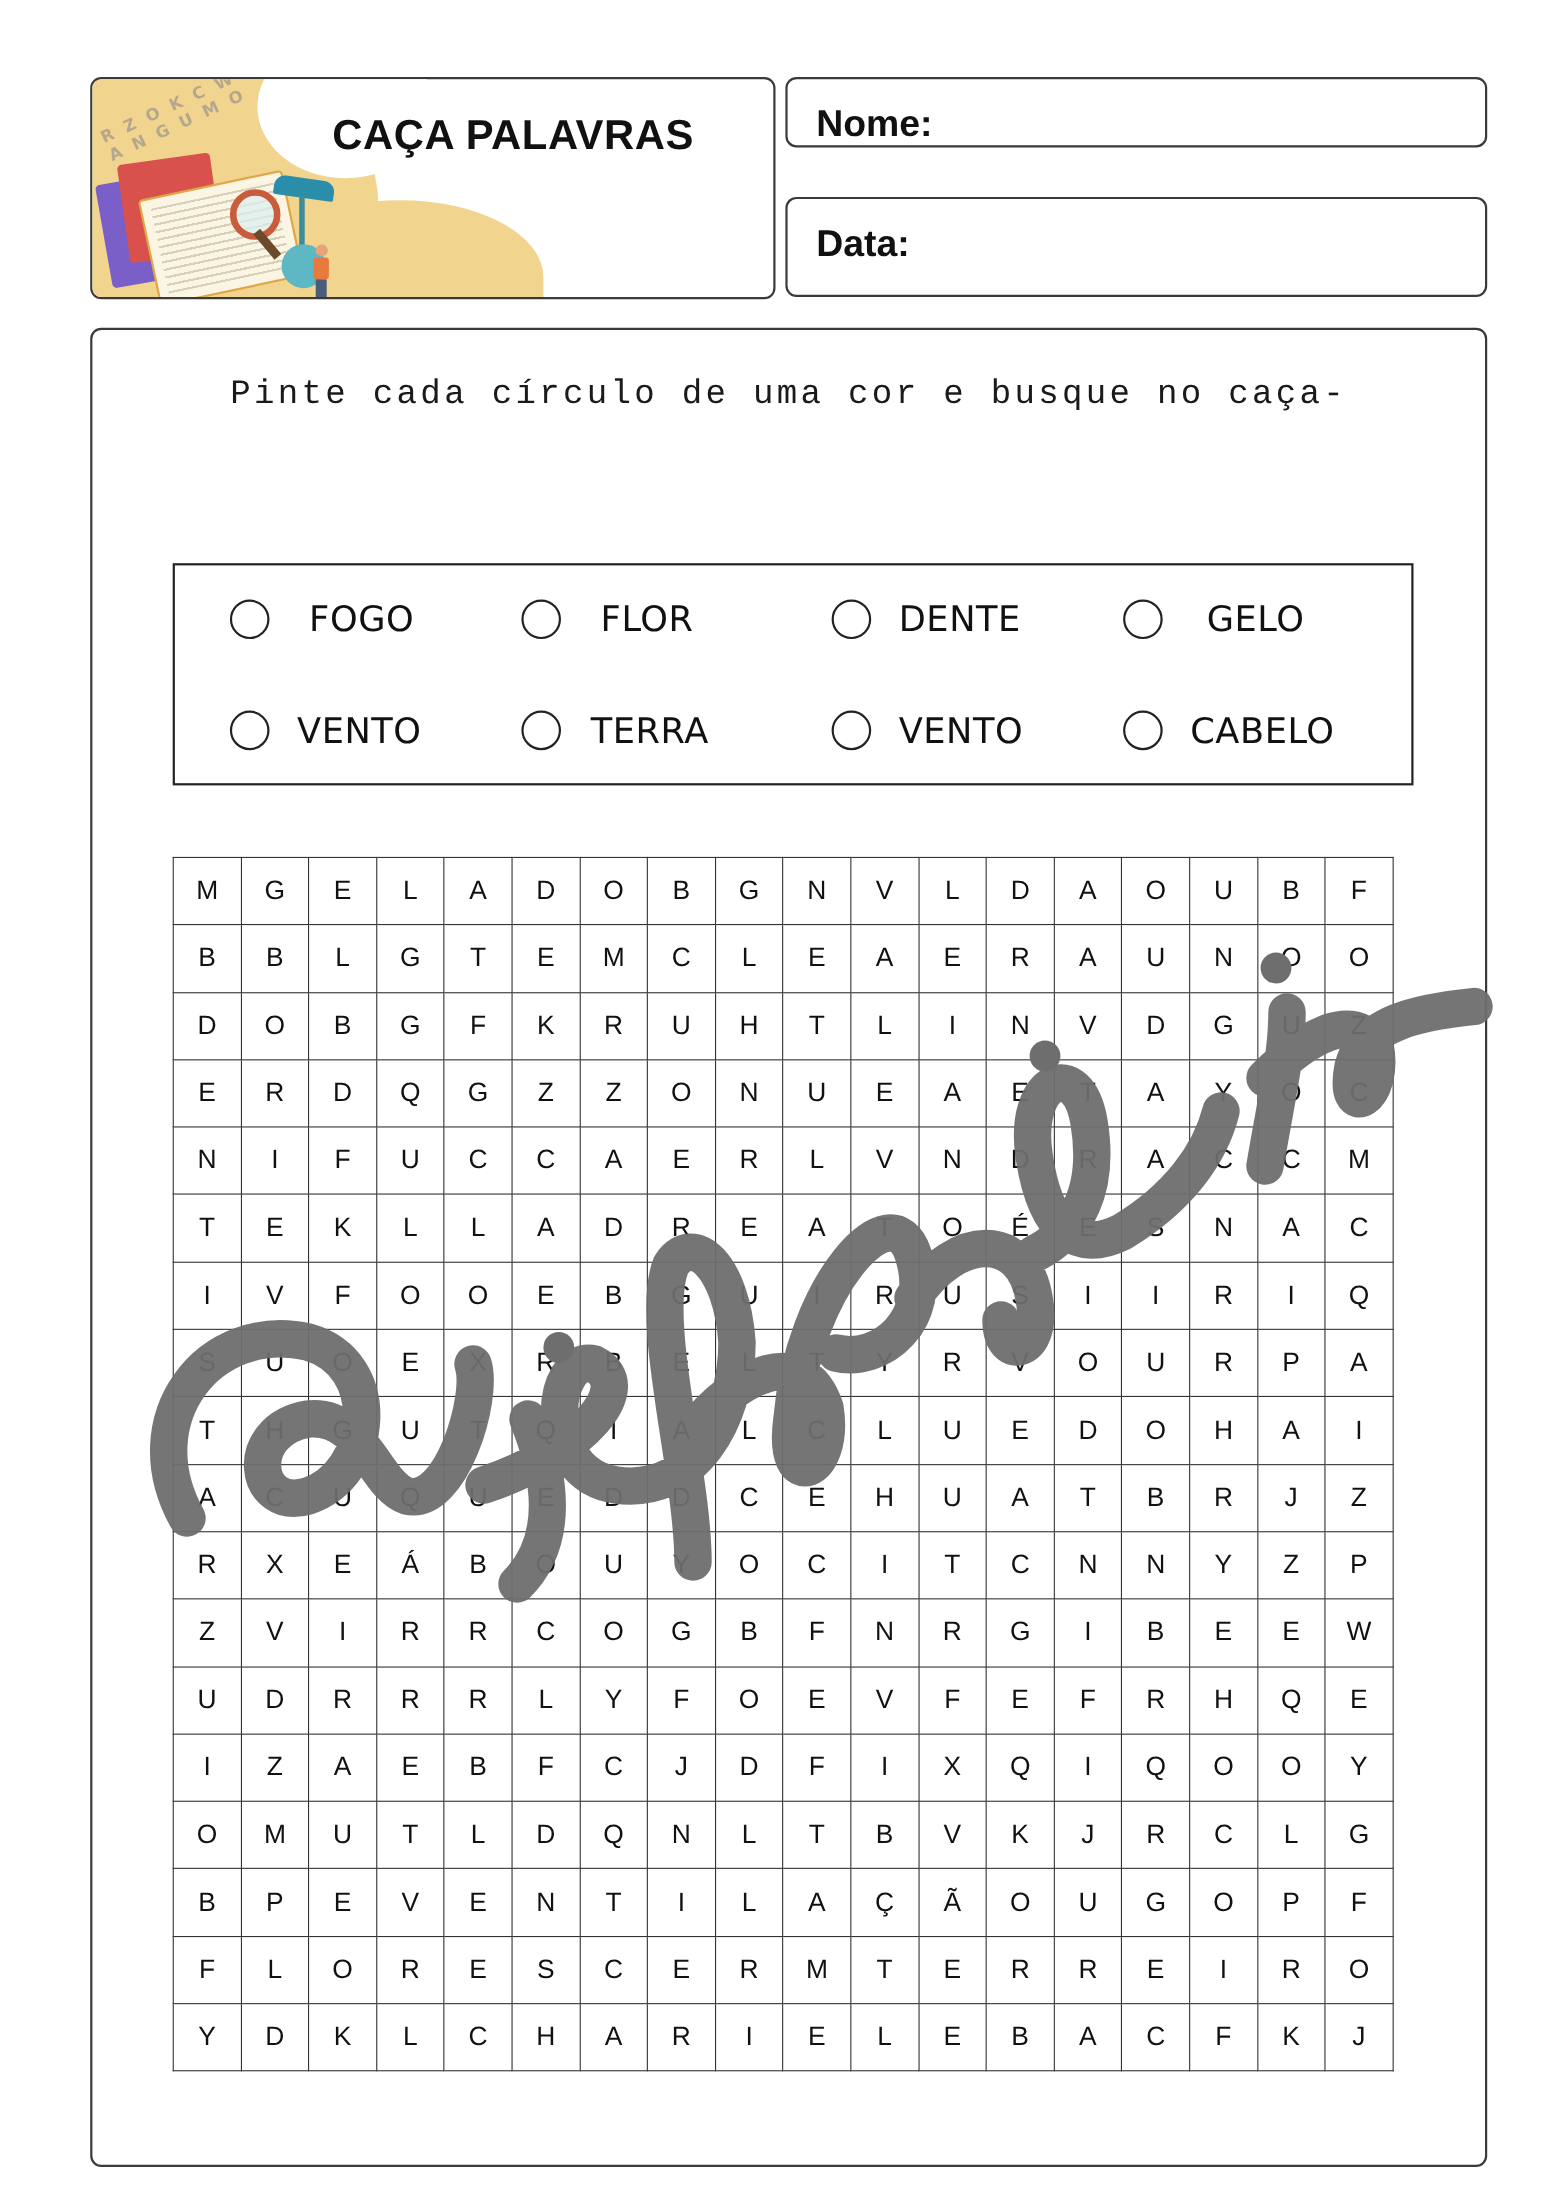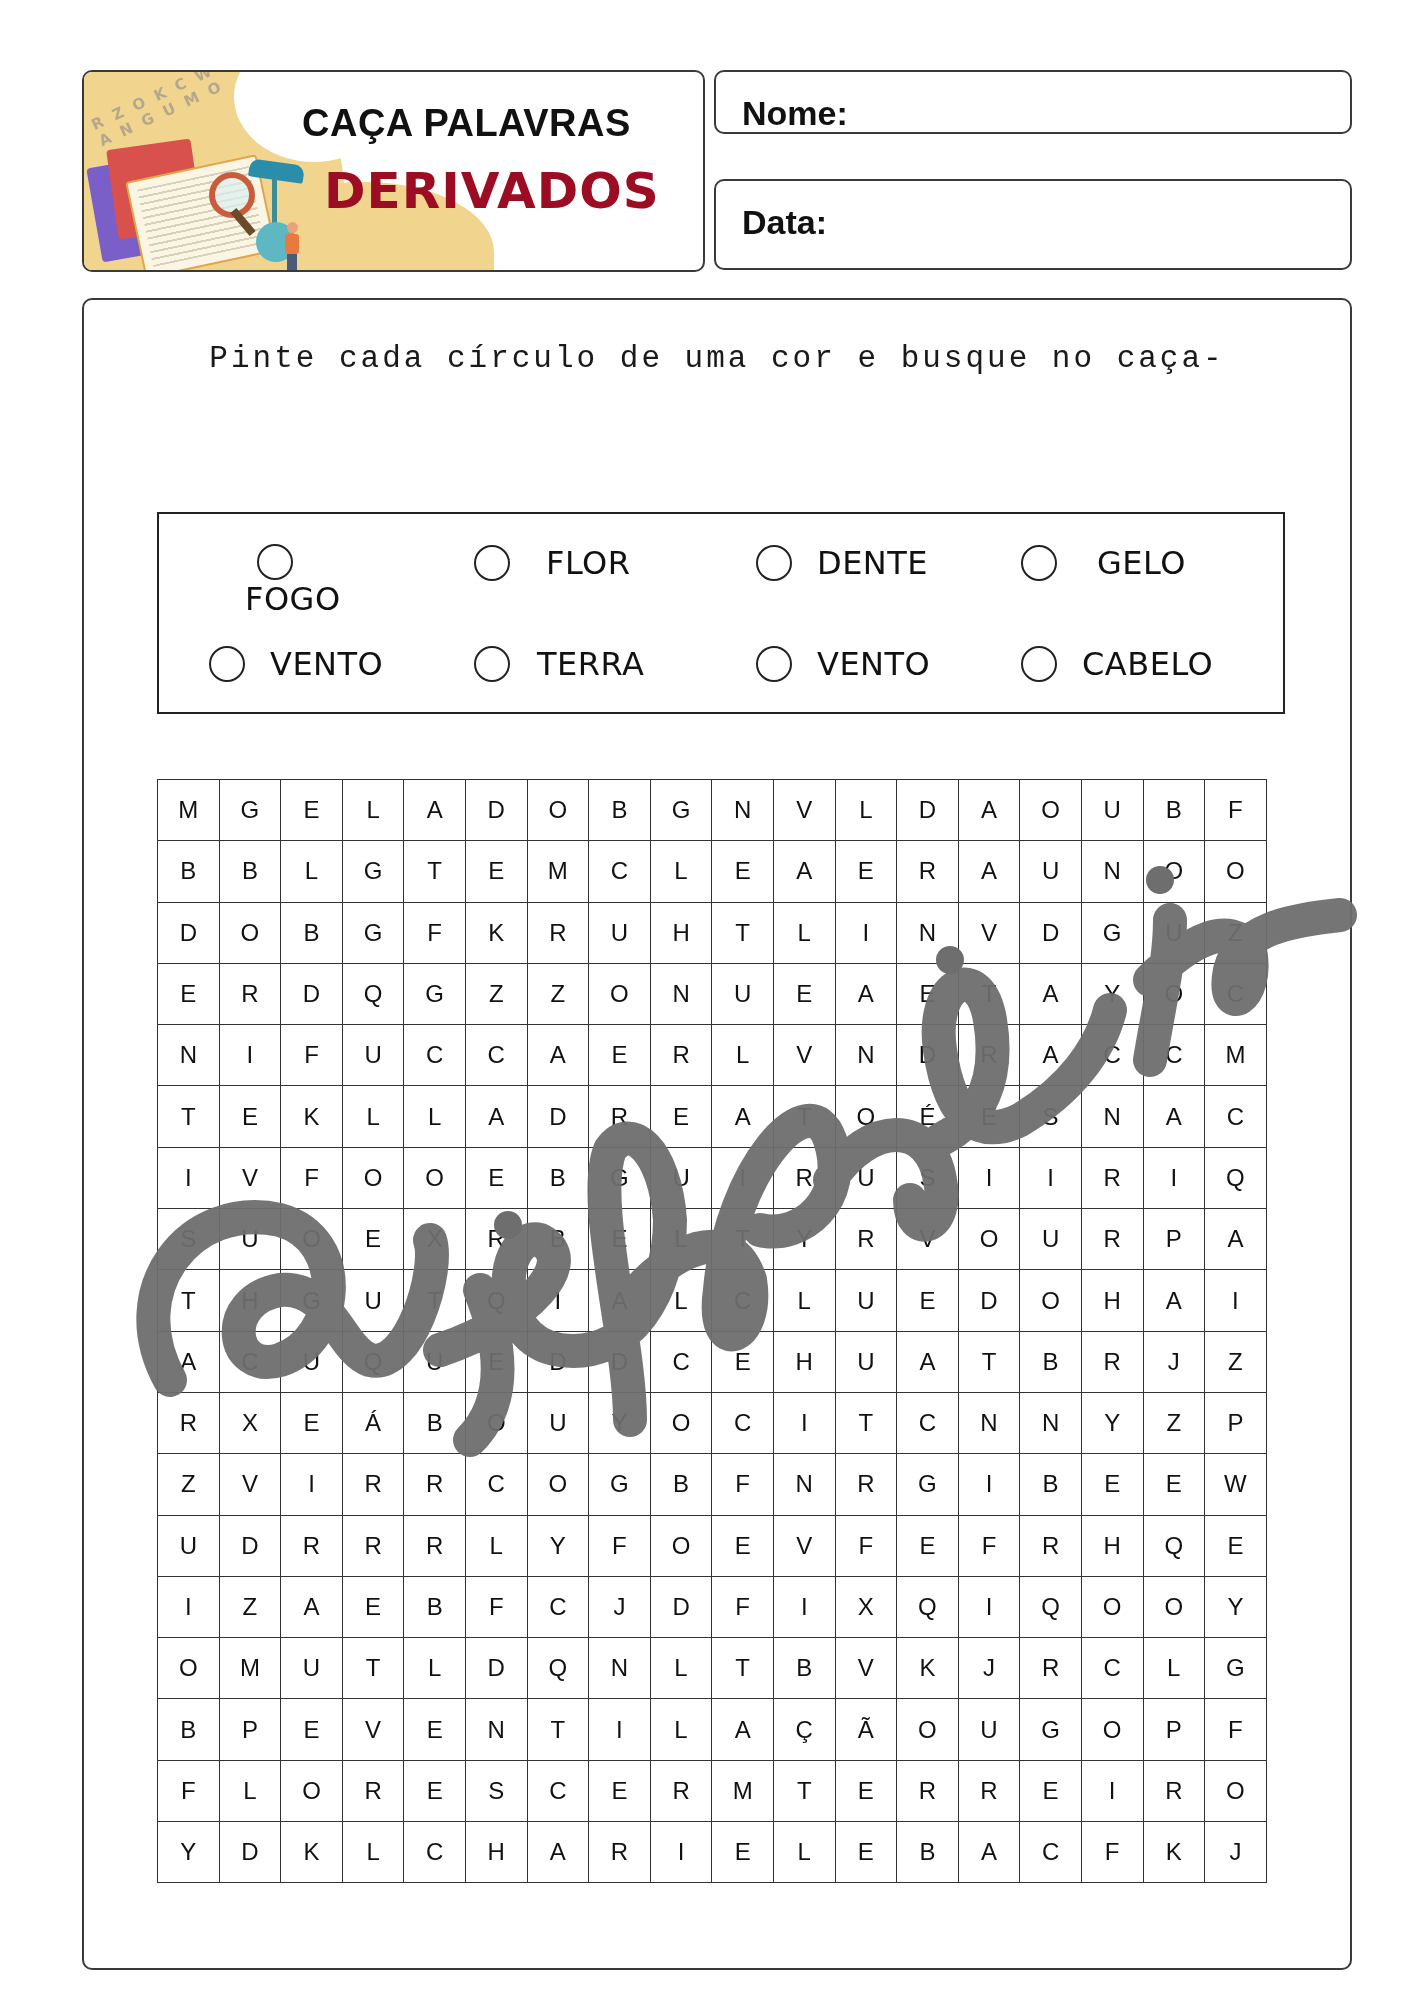--- a/index.html
+++ b/index.html
@@ -58,37 +58,36 @@
   <div id="lamp-arm"></div>
   <div id="lamp-base"></div>
   <div id="magnifier"></div>
   <div id="magnifier-handle"></div>
   <div id="person">
     <div class="head"></div>
       <div class="torso"></div>
       <div class="legs"></div>
   </div>
   <div id="title-line1">CAÇA PALAVRAS</div>
-  <div id="title-line2">DERIVADOS</div>
 </div>
 
 <div class="box" id="name-box">
   <span class="field-label">Nome:</span>
 </div>
 <div class="box" id="date-box">
   <span class="field-label">Data:</span>
 </div>
 
 <div class="box" id="main-box">
   <div id="instructions">
     <div>Pinte cada círculo de uma cor e busque no caça-</div>
   </div>
 
   <div id="word-box">
-    <div class="word-item" style="left:50px;top:30px;flex-direction:column;">
+    <div class="word-item" style="left:50px;top:30px;">
       <span class="circle"></span>
       <span class="word-label" style="margin-left:36px">FOGO</span>
     </div>
     <div class="word-item" style="left:315px;top:30px;">
       <span class="circle"></span>
       <span class="word-label" style="margin-left:36px">FLOR</span>
     </div>
     <div class="word-item" style="left:597px;top:30px;">
       <span class="circle"></span>
       <span class="word-label" style="margin-left:25px">DENTE</span>

